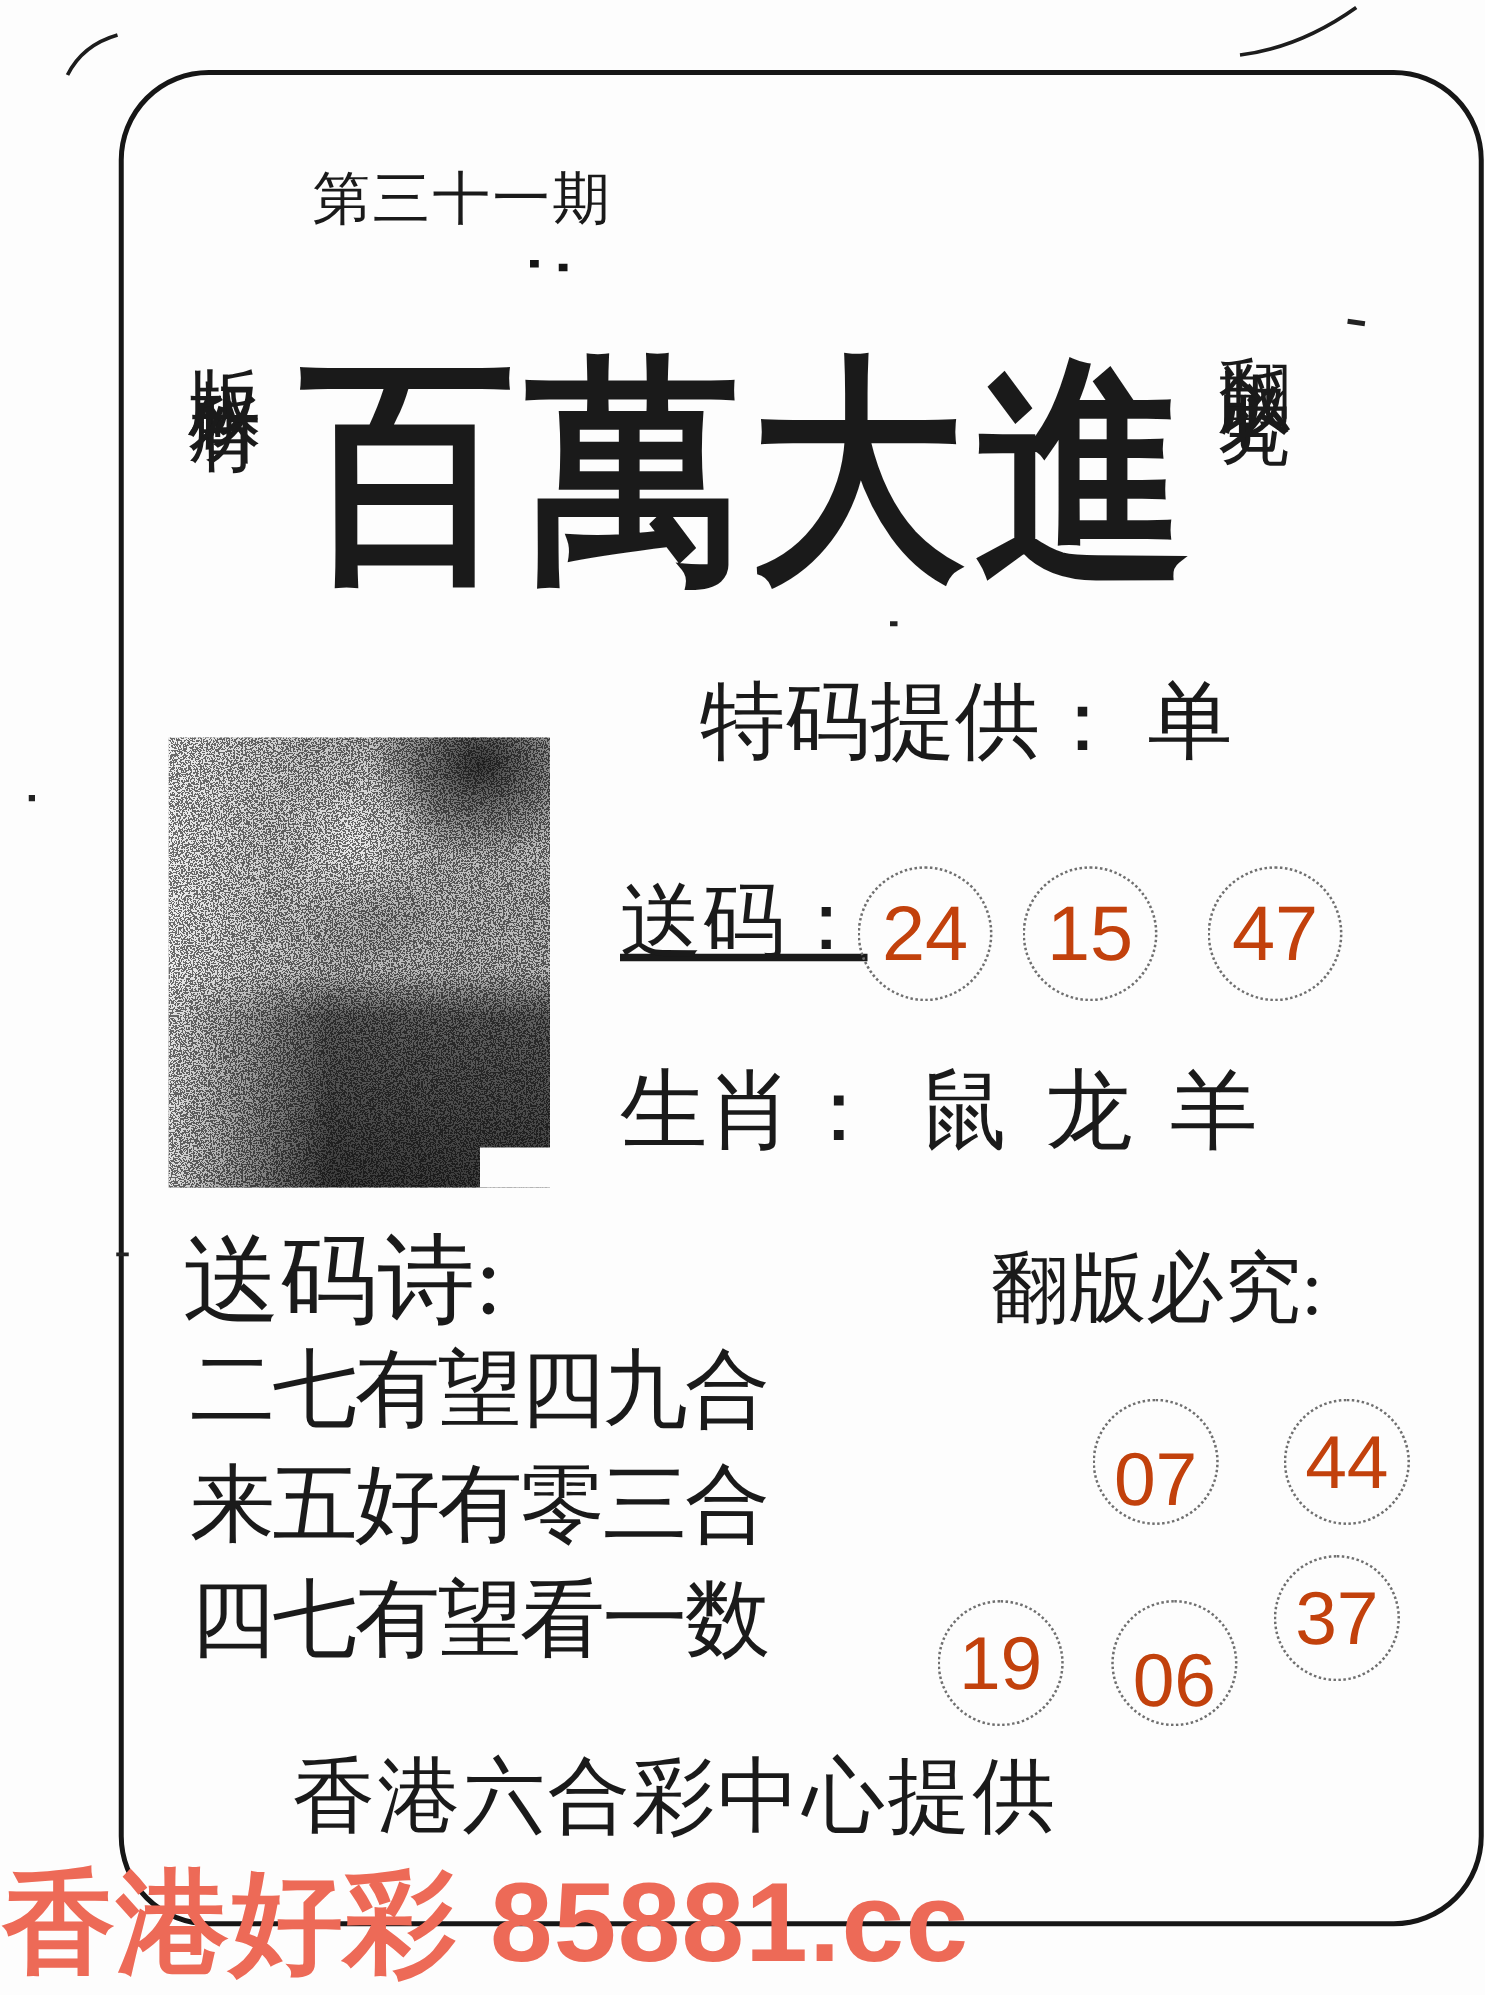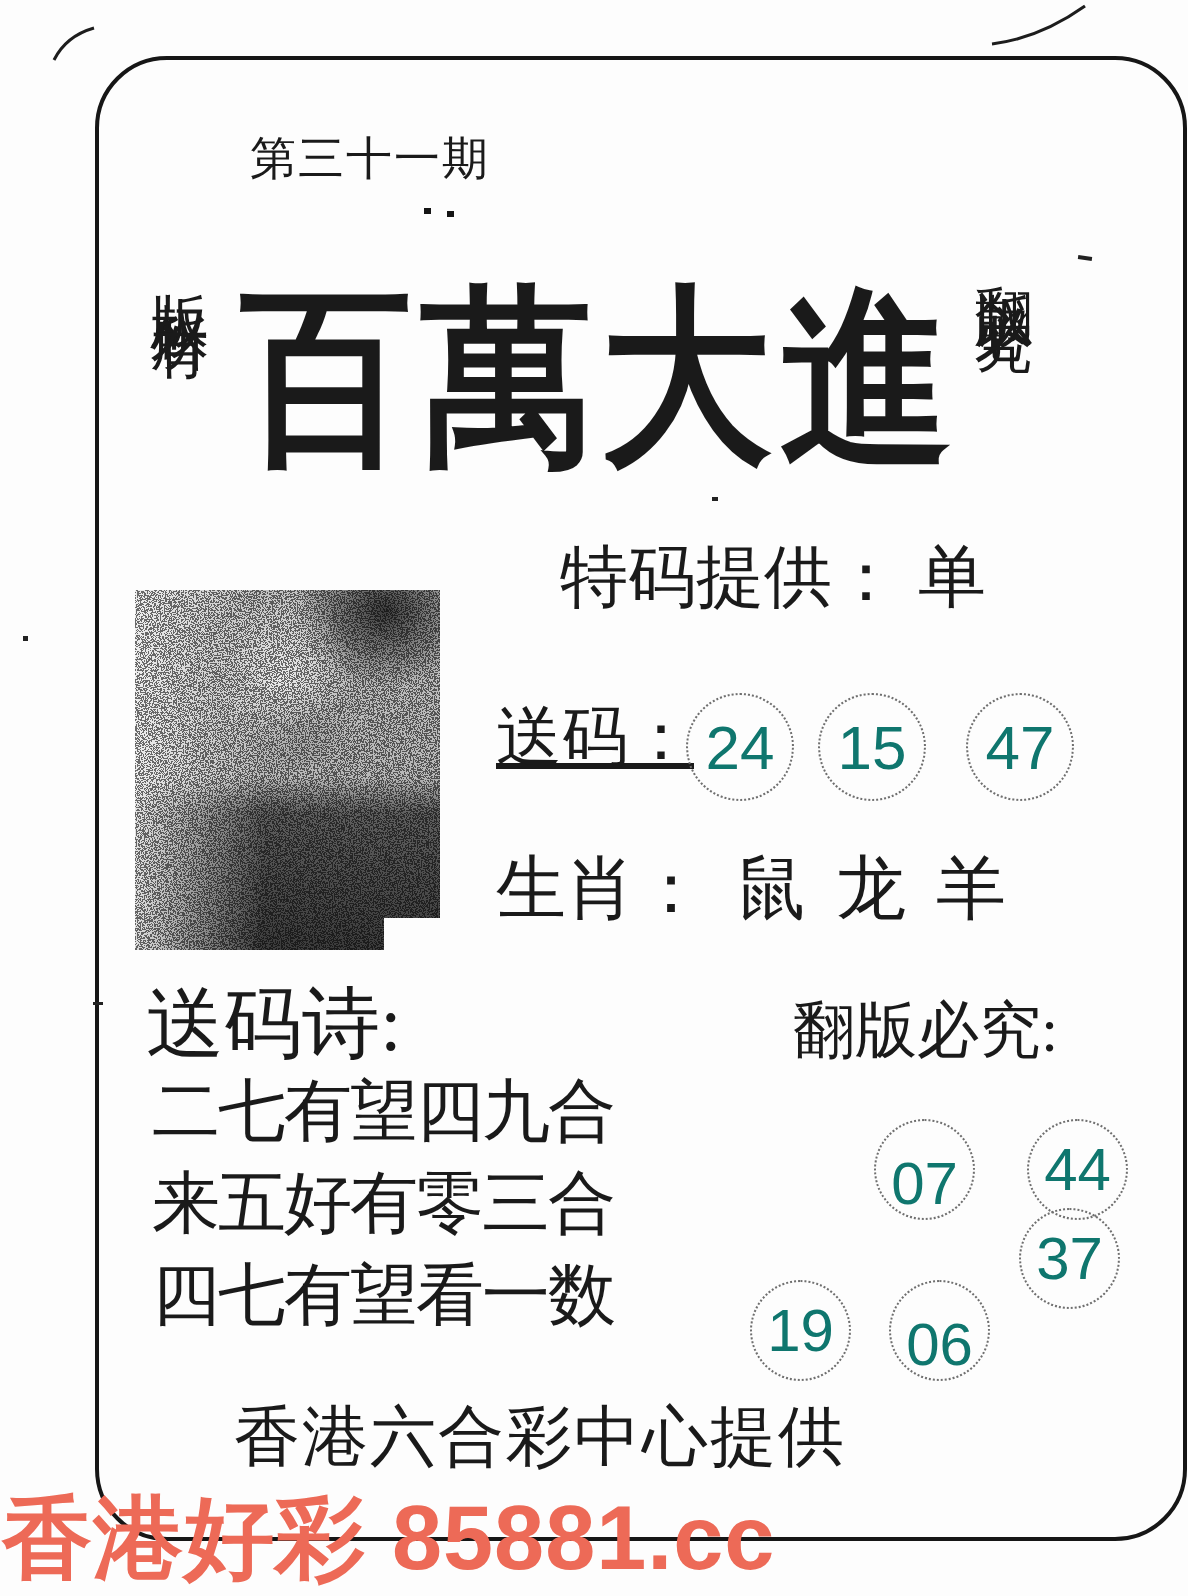--- a/index.html
+++ b/index.html
@@ -48,21 +48,21 @@
   .photo-noise{position:absolute;left:0;top:0;width:100%;height:100%;
     mix-blend-mode:multiply;opacity:.55;}
   .photo-notch{position:absolute;right:0;bottom:0;width:56px;height:32px;background:#fdfdfd;}
   .row-label{position:absolute;font-size:66px;white-space:nowrap;text-decoration:underline;}
   .gift-label{left:496px;top:692px;}
   .zodiac-line{position:absolute;left:496px;top:842px;font-size:70px;white-space:nowrap;}
   .zodiac-line .z{margin-left:30px;}
   .num-circle{
     position:absolute;width:104px;height:104px;border:2px dotted #6f6f6f;border-radius:50%;
     display:flex;align-items:center;justify-content:center;
-    font-family:"Liberation Sans","DejaVu Sans",sans-serif;font-size:62px;color:#0f766e;
+    font-family:"Liberation Sans","DejaVu Sans",sans-serif;font-size:62px;color:#c2410c;
   }
   .num-circle.small{width:97px;height:97px;font-size:60px;}
   .poem-label{position:absolute;left:146px;top:972px;font-size:78px;white-space:nowrap;}
   .poem-line{position:absolute;left:152px;font-size:68px;letter-spacing:-2px;white-space:nowrap;}
   .lianma-label{position:absolute;left:793px;top:988px;font-size:62px;white-space:nowrap;}
   .footer-line{position:absolute;left:234px;top:1392px;font-size:66px;letter-spacing:2px;white-space:nowrap;}
   .watermark{
     position:absolute;left:2px;top:1478px;
     font-family:"Liberation Sans","DejaVu Sans",sans-serif;
     font-weight:bold;font-size:90px;letter-spacing:1px;white-space:nowrap;
@@ -145,21 +145,21 @@
   </div>
   <div class="num-circle small" style="left:1027px;top:1119px;">
     <span>44</span>
   </div>
   <div class="num-circle small" style="left:750px;top:1280px;">
     <span>19</span>
   </div>
   <div class="num-circle small" style="left:889px;top:1280px;align-items:flex-end;">
     <span>06</span>
   </div>
-  <div class="num-circle small" style="left:1019px;top:1208px;text-align:center;">
+  <div class="num-circle small" style="left:1019px;top:1244px;text-align:center;">
     <span>37</span>
   </div>
 
   <div class="footer-line">香港六合彩中心提供</div>
 
   <div class="watermark">香港好彩 85881.cc</div>
 
 </div>
 
 </body></html>

